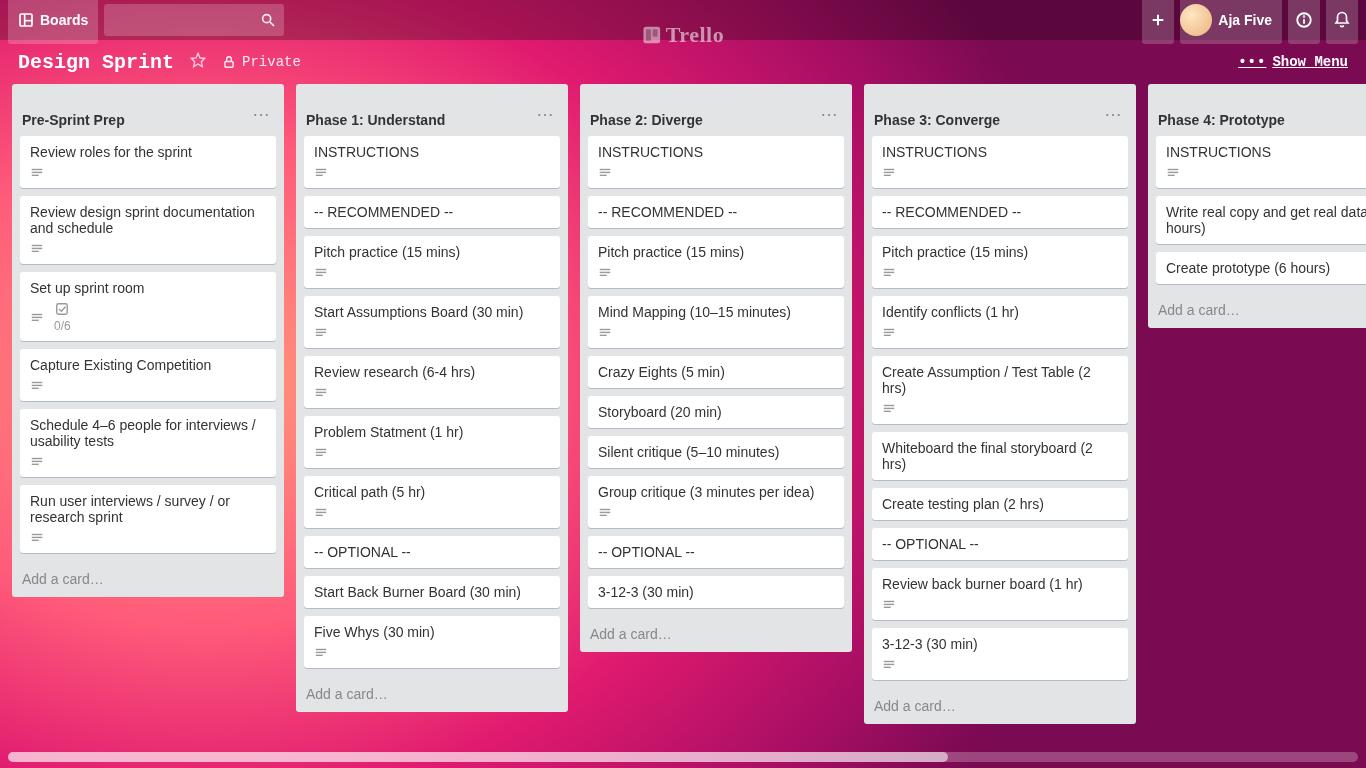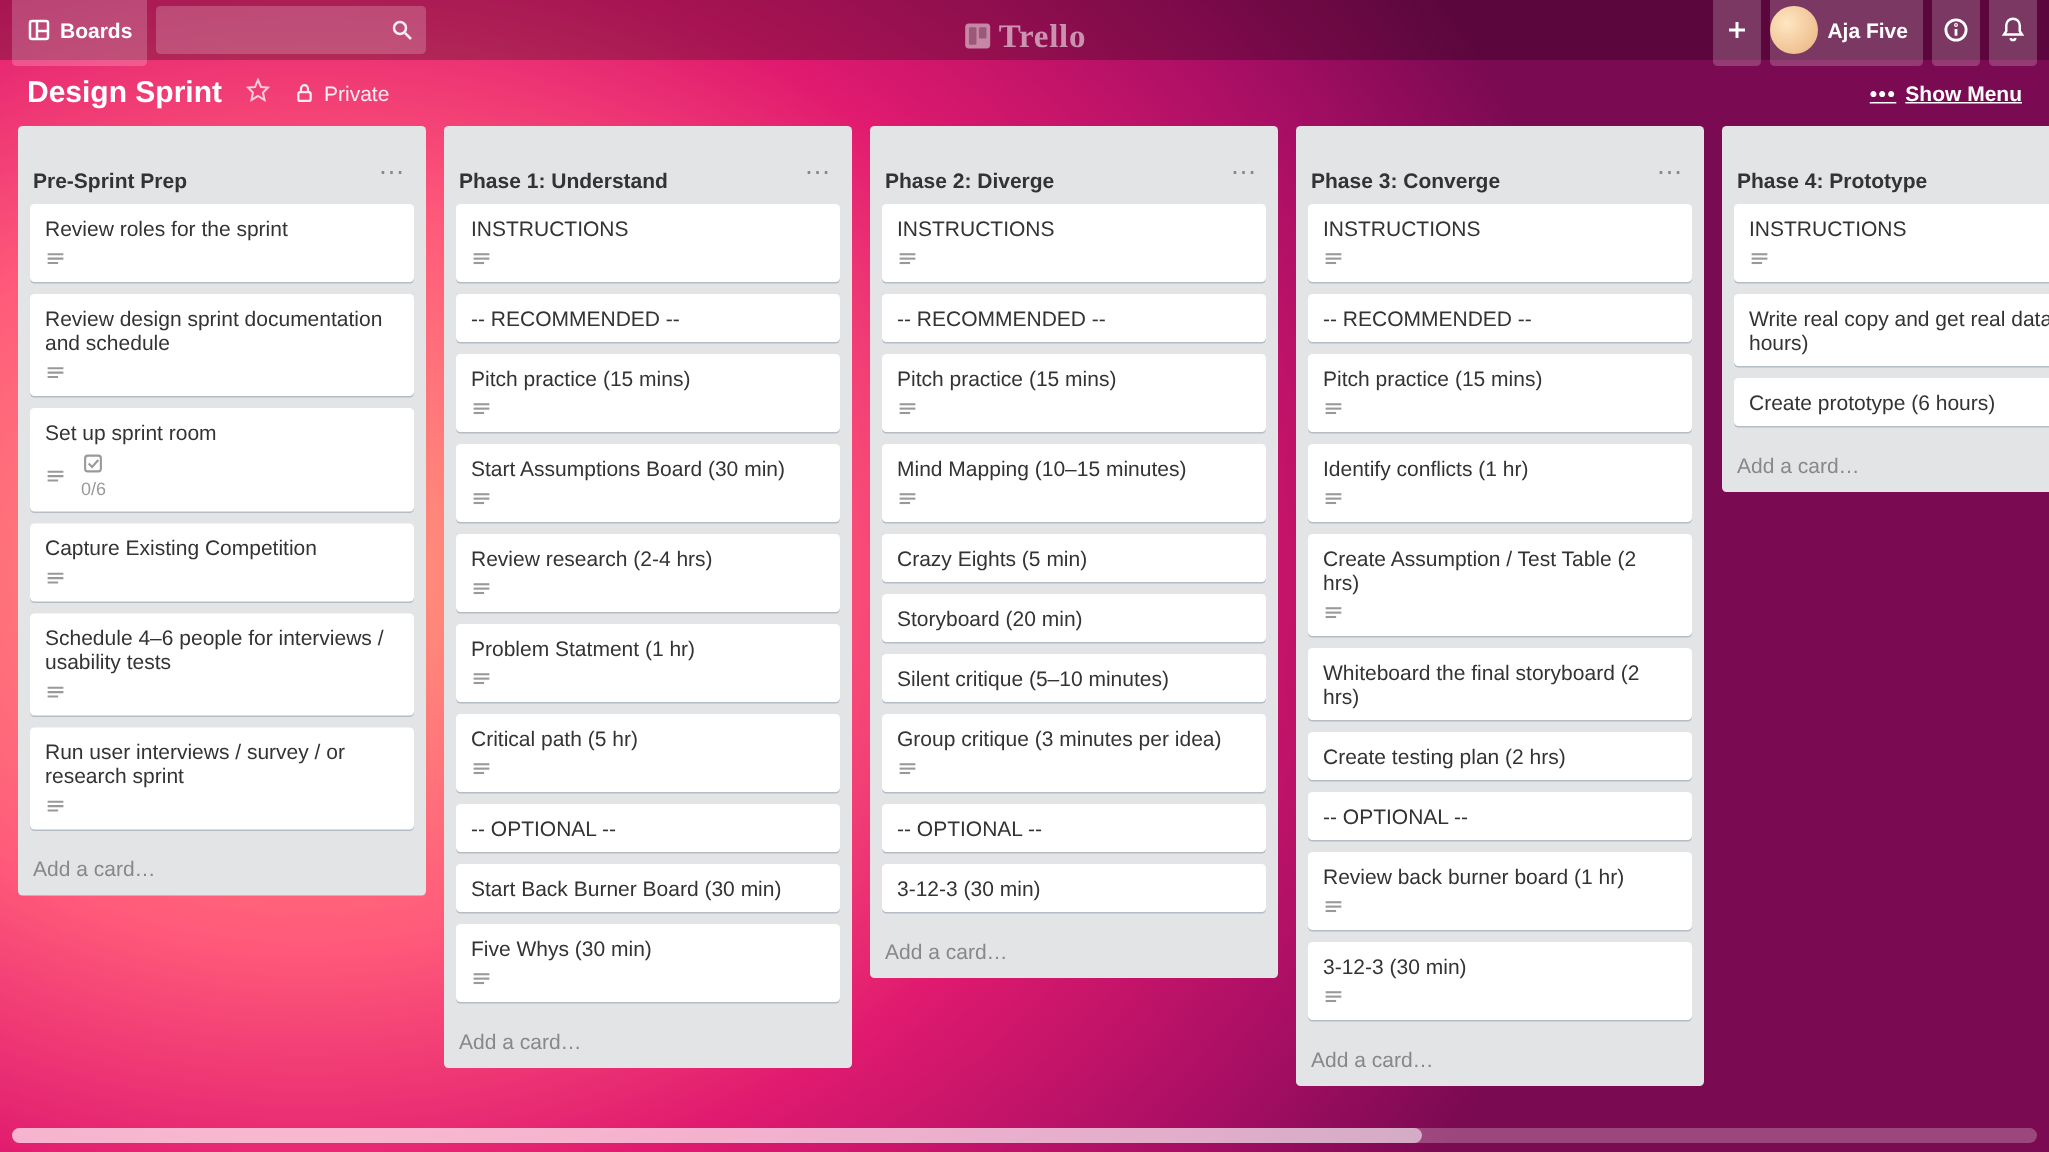--- a/index.html
+++ b/index.html
@@ -26,27 +26,27 @@
   align-items: center;
   justify-content: center;
   color:#fff;
   cursor:pointer;
   font-size:14px;
 }
 .hbtn.square { width:32px; }
 .boards-btn { padding:0 10px; gap:6px; font-weight:700; }
 .search-box { display:flex; align-items:center; width:180px; height:32px; background: rgba(255,255,255,0.2); border-radius:3px; padding:0 8px; justify-content:flex-end; }
 .search-box svg { opacity:0.9; }
-.brand { position:absolute; left:50%; top:4px; transform:translateX(-50%); height:40px; display:flex; align-items:center; gap:4px; opacity:0.55; font-family: "Brush Script MT", cursive; font-size:22px; font-weight:600; letter-spacing:0.5px; }
+.brand { position:absolute; left:50%; top:15px; transform:translateX(-50%); height:40px; display:flex; align-items:center; gap:4px; opacity:0.55; font-family: "Brush Script MT", cursive; font-size:22px; font-weight:600; letter-spacing:0.5px; }
 .spacer { flex:1; }
 .avatar { width:32px; height:32px; border-radius:50%; background: radial-gradient(circle at 35% 35%, #ffe6c2, #e9b27e); display:inline-block; }
 .user-chip { display:flex; align-items:center; gap:6px; padding-right:10px; font-weight:700; }
 
 
-.boardbar { height:44px; display:flex; align-items:center; padding:0 18px; gap:16px; }
+.boardbar { height:44px; display:flex; align-items:center; padding:0 18px; gap:16px;font-family:Liberation Mono, monospace; }
 .board-title { font-size:20px; font-weight:700; }
 .meta-icon { opacity:0.75; font-size:16px; }
 .private { display:flex; align-items:center; gap:6px; font-size:14px; opacity:0.9; }
 .show-menu { margin-left:auto; font-size:14px; font-weight:700; text-decoration: underline; display:flex; align-items:center; gap:6px; cursor:pointer; }
 
 
 .canvas { position:absolute; top:84px; bottom:0; left:0; right:0; padding:0 12px 8px; overflow-x:auto; overflow-y:hidden; white-space:nowrap; }
 .lists { display:flex; gap:12px; height:100%; align-items:flex-start; }
 .list { width:272px; flex:0 0 272px; background:#e2e4e6; border-radius:3px; display:flex; flex-direction:column; max-height:calc(100% - 28px); }
 .list-header { display:flex; align-items:center; padding:8px 10px; }
@@ -268,21 +268,21 @@
               <span>
                 <svg width="14" height="14" viewBox="0 0 24 24" fill="none" stroke="#999" stroke-width="2.4">
                   <line x1="3" y1="6" x2="21" y2="6"></line>
                   <line x1="3" y1="11" x2="21" y2="11"></line>
                   <line x1="3" y1="16" x2="15" y2="16"></line>
                 </svg>
               </span>
             </div>
           </div>
           <div class="card">
-            <div>Review research (2-4 hrs)</div>
+            <div>Review research (6-4 hrs)</div>
             <div class="badges">
               <span>
                 <svg width="14" height="14" viewBox="0 0 24 24" fill="none" stroke="#999" stroke-width="2.4">
                   <line x1="3" y1="6" x2="21" y2="6"></line>
                   <line x1="3" y1="11" x2="21" y2="11"></line>
                   <line x1="3" y1="16" x2="15" y2="16"></line>
                 </svg>
               </span>
             </div>
           </div>

